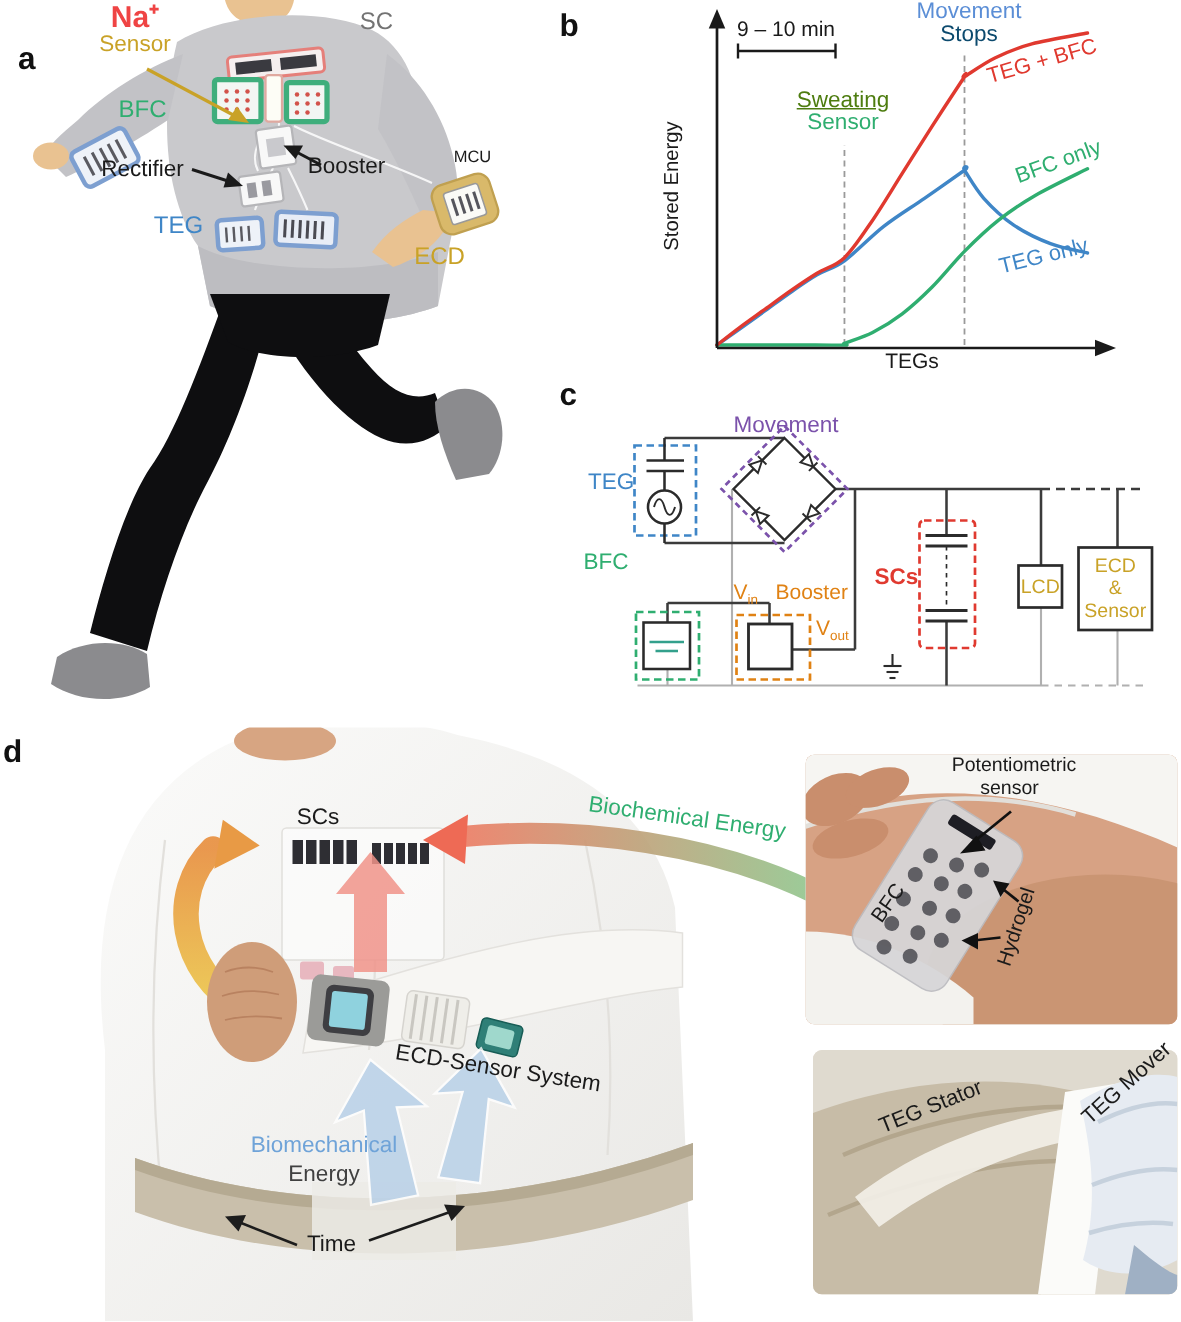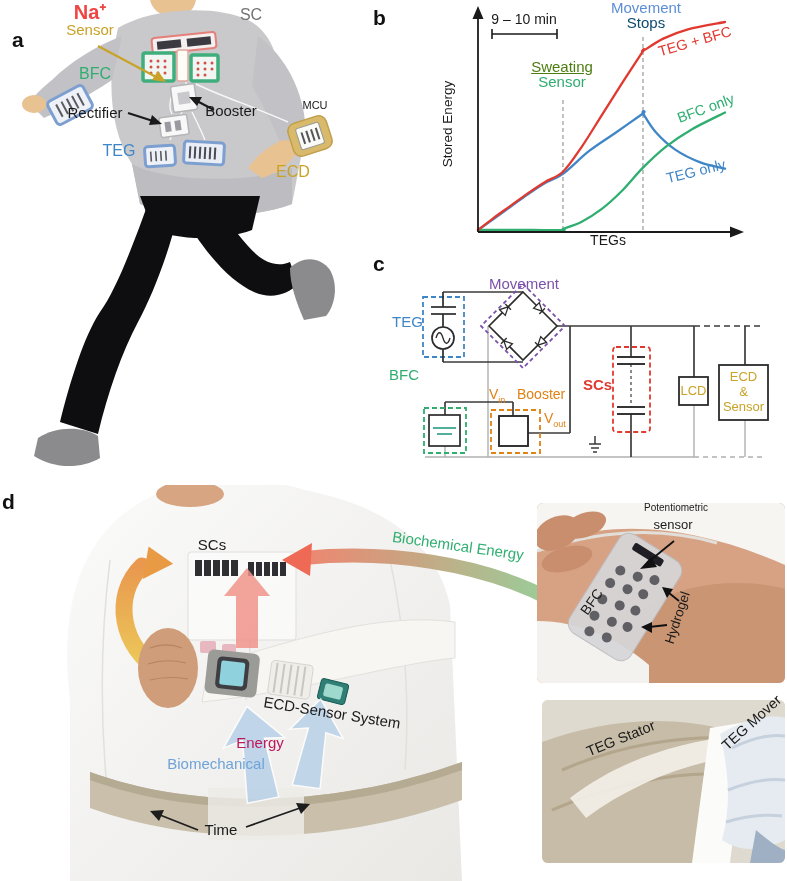--- a/index.html
+++ b/index.html
@@ -391,21 +391,21 @@
       <path d="M552,600 C480,562 385,550 304,558" stroke="url(#bioGrad)" stroke-width="14" fill="none" stroke-linecap="round" opacity="0.9"></path>
       <polygon points="282,560 312,543 310,576" fill="#ee6a55"></polygon>
     </g>
   </svg>
 
   <span class="panel-letter" style="left:2px;top:490px">d</span>
   <span class="lbl ctr" style="left:212px;top:537px;font-size:15px">SCs</span>
   <span class="lbl" style="left: 458px; top: 546px; transform: translate(-50%, -50%) rotate(8deg); font-size: 15px; color: rgb(47, 174, 112);">Biochemical Energy</span>
   <span class="lbl" style="left:332px;top:713px;transform:translate(-50%,-50%) rotate(9deg);font-size:15px">ECD-Sensor System</span>
   <span class="lbl ctr" style="left: 216px; top: 756px; font-size: 15px; color: rgb(111, 163, 216);">Biomechanical</span>
-  <span class="lbl ctr" style="left: 216px; top: 735px; font-size: 15px; color: #be185d; margin-left: 44px;">Energy</span>
+  <span class="lbl ctr" style="left: 216px; top: 775px; font-size: 15px; color: #404040;">Energy</span>
   <span class="lbl ctr" style="left:221px;top:822px;font-size:15px">Time</span>
 
   <div class="inset" style="left:537px;top:503px;width:248px;height:180px">
     <svg width="248" height="180" viewBox="0 0 248 180" style="left:0;top:0">
       <rect width="248" height="180" fill="#d7a284"></rect>
       <ellipse cx="200" cy="150" rx="120" ry="70" fill="#c08a66" opacity="0.55"></ellipse>
       <path d="M0,0 L248,0 L248,62 C185,34 120,20 60,28 L0,48 Z" fill="#f6f5f2"></path>
       <path d="M0,48 C60,28 120,22 180,40" stroke="#e2dfda" stroke-width="3" fill="none"></path>
       <g fill="#c98e6d">
         <ellipse cx="20" cy="30" rx="24" ry="16" transform="rotate(-25 20 30)"></ellipse>
@@ -438,21 +438,21 @@
         <polygon points="103,66 114,54 120,64" fill="#111" stroke="none"></polygon>
       </g>
       <g stroke="#111" stroke-width="1.8">
         <line x1="130" y1="122" x2="112" y2="124"></line>
         <polygon points="104,124 115,119 115,130" fill="#111" stroke="none"></polygon>
         <line x1="142" y1="98" x2="132" y2="90"></line>
         <polygon points="125,84 136,86 130,95" fill="#111" stroke="none"></polygon>
       </g>
     </svg>
   </div>
-  <span class="lbl ctr" style="left:676px;top:503px;font-size:10px">Potentiometric</span>
+  <span class="lbl ctr" style="left:676px;top:503px;font-size:13px">Potentiometric</span>
   <span class="lbl ctr" style="left:673px;top:518px;font-size:13px">sensor</span>
   <span class="lbl" style="left:592px;top:602px;transform:translate(-50%,-50%) rotate(-55deg);font-size:14px">BFC</span>
   <span class="lbl" style="left:678px;top:618px;transform:translate(-50%,-50%) rotate(-72deg);font-size:13.5px">Hydrogel</span>
 
   <div class="inset" style="left:542px;top:700px;width:243px;height:163px">
     <svg width="243" height="163" viewBox="0 0 243 163" style="left:0;top:0">
       <rect width="243" height="163" fill="#dfdacf"></rect>
       <path d="M0,42 C60,20 125,14 185,30 L152,163 L0,163 Z" fill="#c7bca7"></path>
       <path d="M20,70 C80,44 140,36 188,38 M10,110 C70,84 130,74 165,74" stroke="#b3a68d" stroke-width="3" fill="none"></path>
       <path d="M28,98 C80,58 140,42 192,36 L198,56 C145,62 90,84 44,118 Z" fill="#f2efe7" opacity="0.92"></path>

